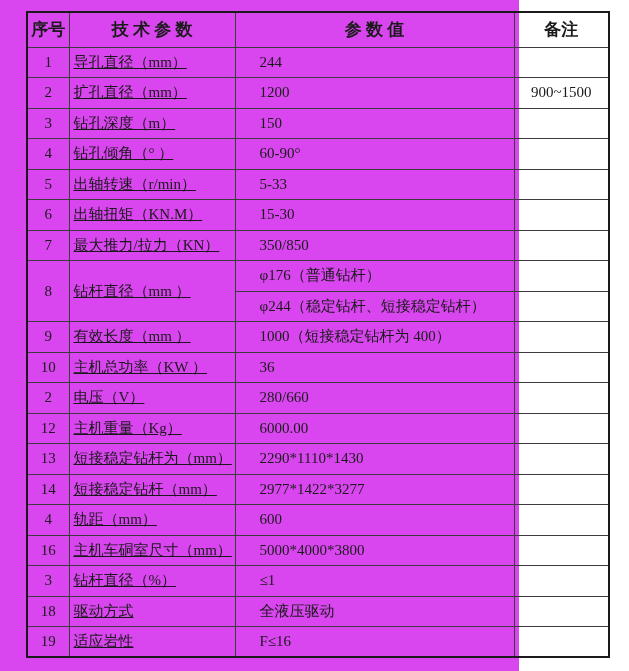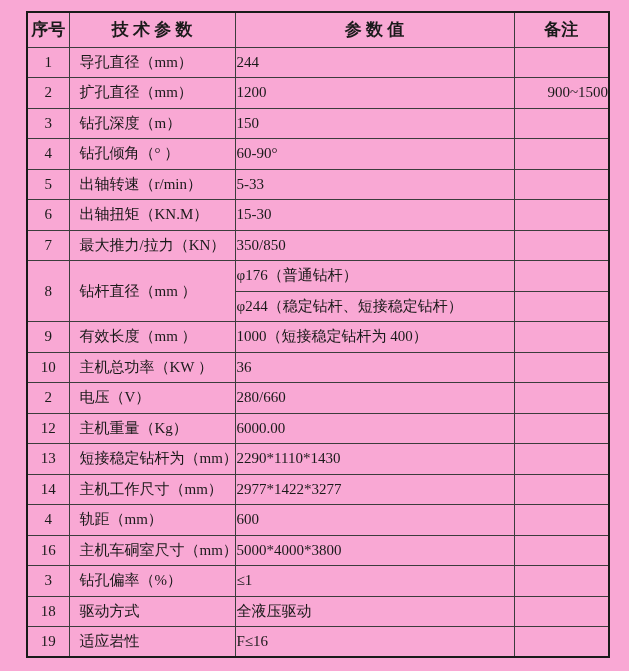--- a/index.html
+++ b/index.html
@@ -2,23 +2,23 @@
 <html><head>
 <meta charset="utf-8">
 <style>
   html, body {
     margin: 0;
     padding: 0;
     background: #ffffff;
   }
   .sheet {
     position: relative;
-    width: 629px;
+    width: 519px;
     height: 671px;
-    background: #f9a8d4;
+    background: #d946ef;
     font-family: "Liberation Serif", "DejaVu Serif", serif;
     color: #1a1a1a;
   }
   table.spec {
     position: absolute;
     left: 26px;
     top: 11px;
     width: 582px;
     border-collapse: collapse;
     table-layout: fixed;
@@ -34,23 +34,23 @@
     line-height: 1;
   }
   .spec thead tr { height: 35px; }
   .spec tbody tr { height: 30.5px; }
   .spec thead th {
     font-weight: bold;
     font-size: 17px;
     text-align: center;
   }
   td.no   { text-align: center; }
-  td.param{ text-align: left; padding-left: 10px; }
-  td.value{ text-align: left; padding-left: 1px; }
-  td.note { text-align: right; }
+  td.param{ text-align: left; padding-left: 4px; text-decoration: underline; }
+  td.value{ text-align: left; padding-left: 24px; }
+  td.note { text-align: center; }
 </style>
 </head>
 <body>
 
 <div class="sheet">
   <table class="spec">
     <colgroup>
       <col style="width:42px">
       <col style="width:166px">
       <col style="width:279px">
@@ -142,39 +142,39 @@
           <td class="note"></td>
         </tr>
         <tr>
           <td class="no">13</td>
           <td class="param">短接稳定钻杆为（mm）</td>
           <td class="value">2290*1110*1430</td>
           <td class="note"></td>
         </tr>
         <tr>
           <td class="no">14</td>
-          <td class="param">主机工作尺寸（mm）</td>
+          <td class="param">短接稳定钻杆（mm）</td>
           <td class="value">2977*1422*3277</td>
           <td class="note"></td>
         </tr>
         <tr>
           <td class="no">4</td>
           <td class="param">轨距（mm）</td>
           <td class="value">600</td>
           <td class="note"></td>
         </tr>
         <tr>
           <td class="no">16</td>
           <td class="param">主机车硐室尺寸（mm）</td>
           <td class="value">5000*4000*3800</td>
           <td class="note"></td>
         </tr>
         <tr>
           <td class="no">3</td>
-          <td class="param">钻孔偏率（%）</td>
+          <td class="param">钻杆直径（%）</td>
           <td class="value">≤1</td>
           <td class="note"></td>
         </tr>
         <tr>
           <td class="no">18</td>
           <td class="param">驱动方式</td>
           <td class="value">全液压驱动</td>
           <td class="note"></td>
         </tr>
         <tr>

